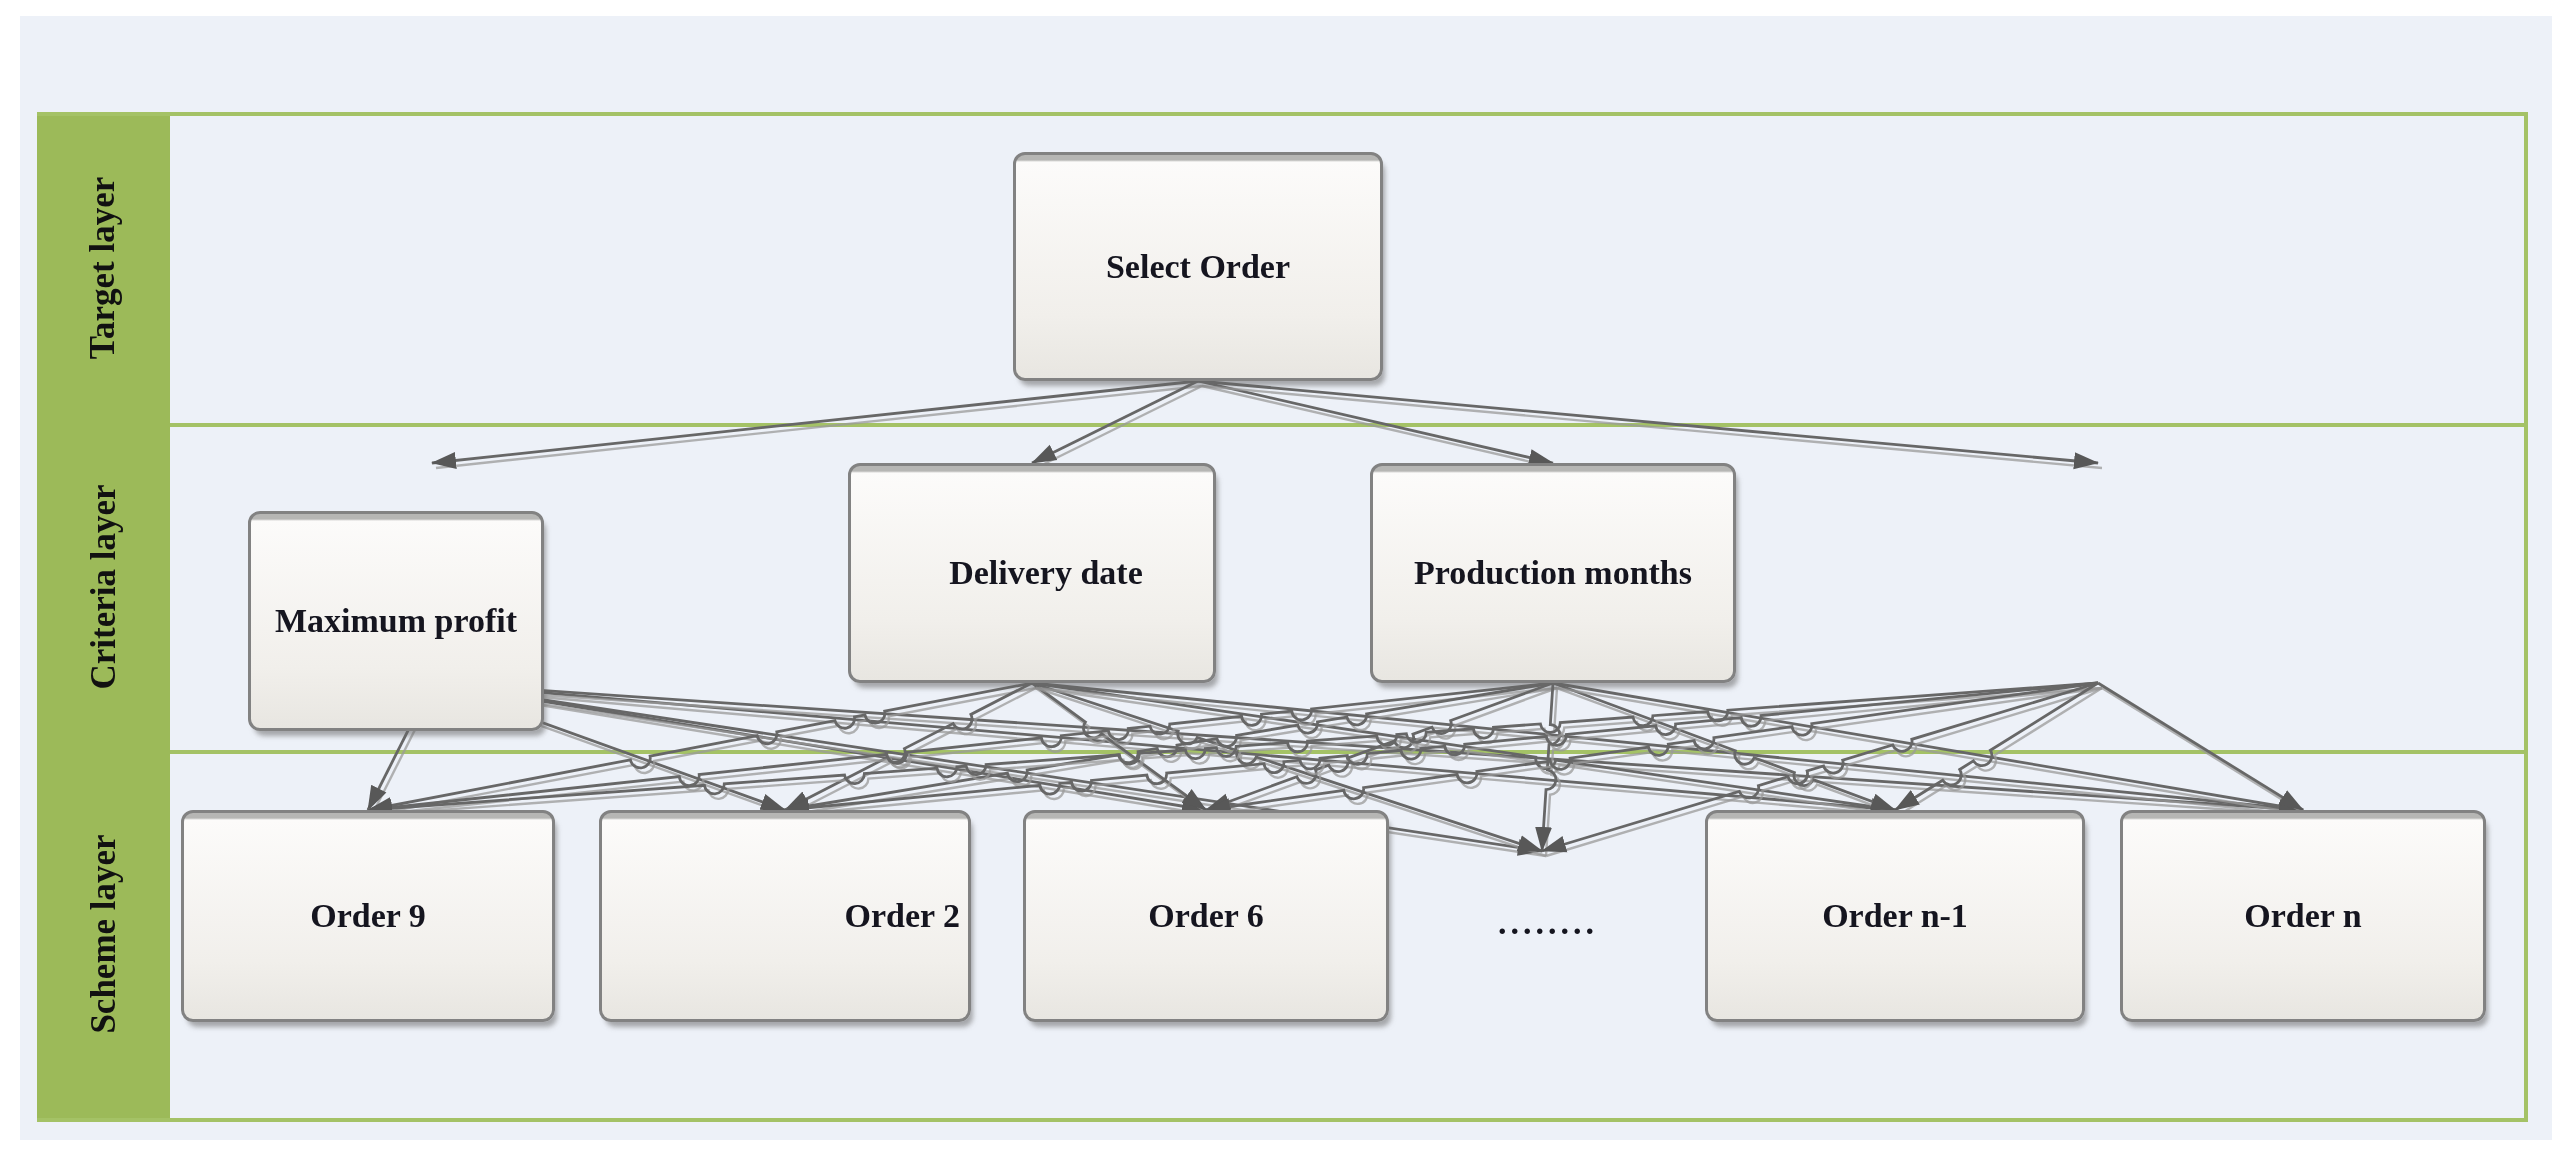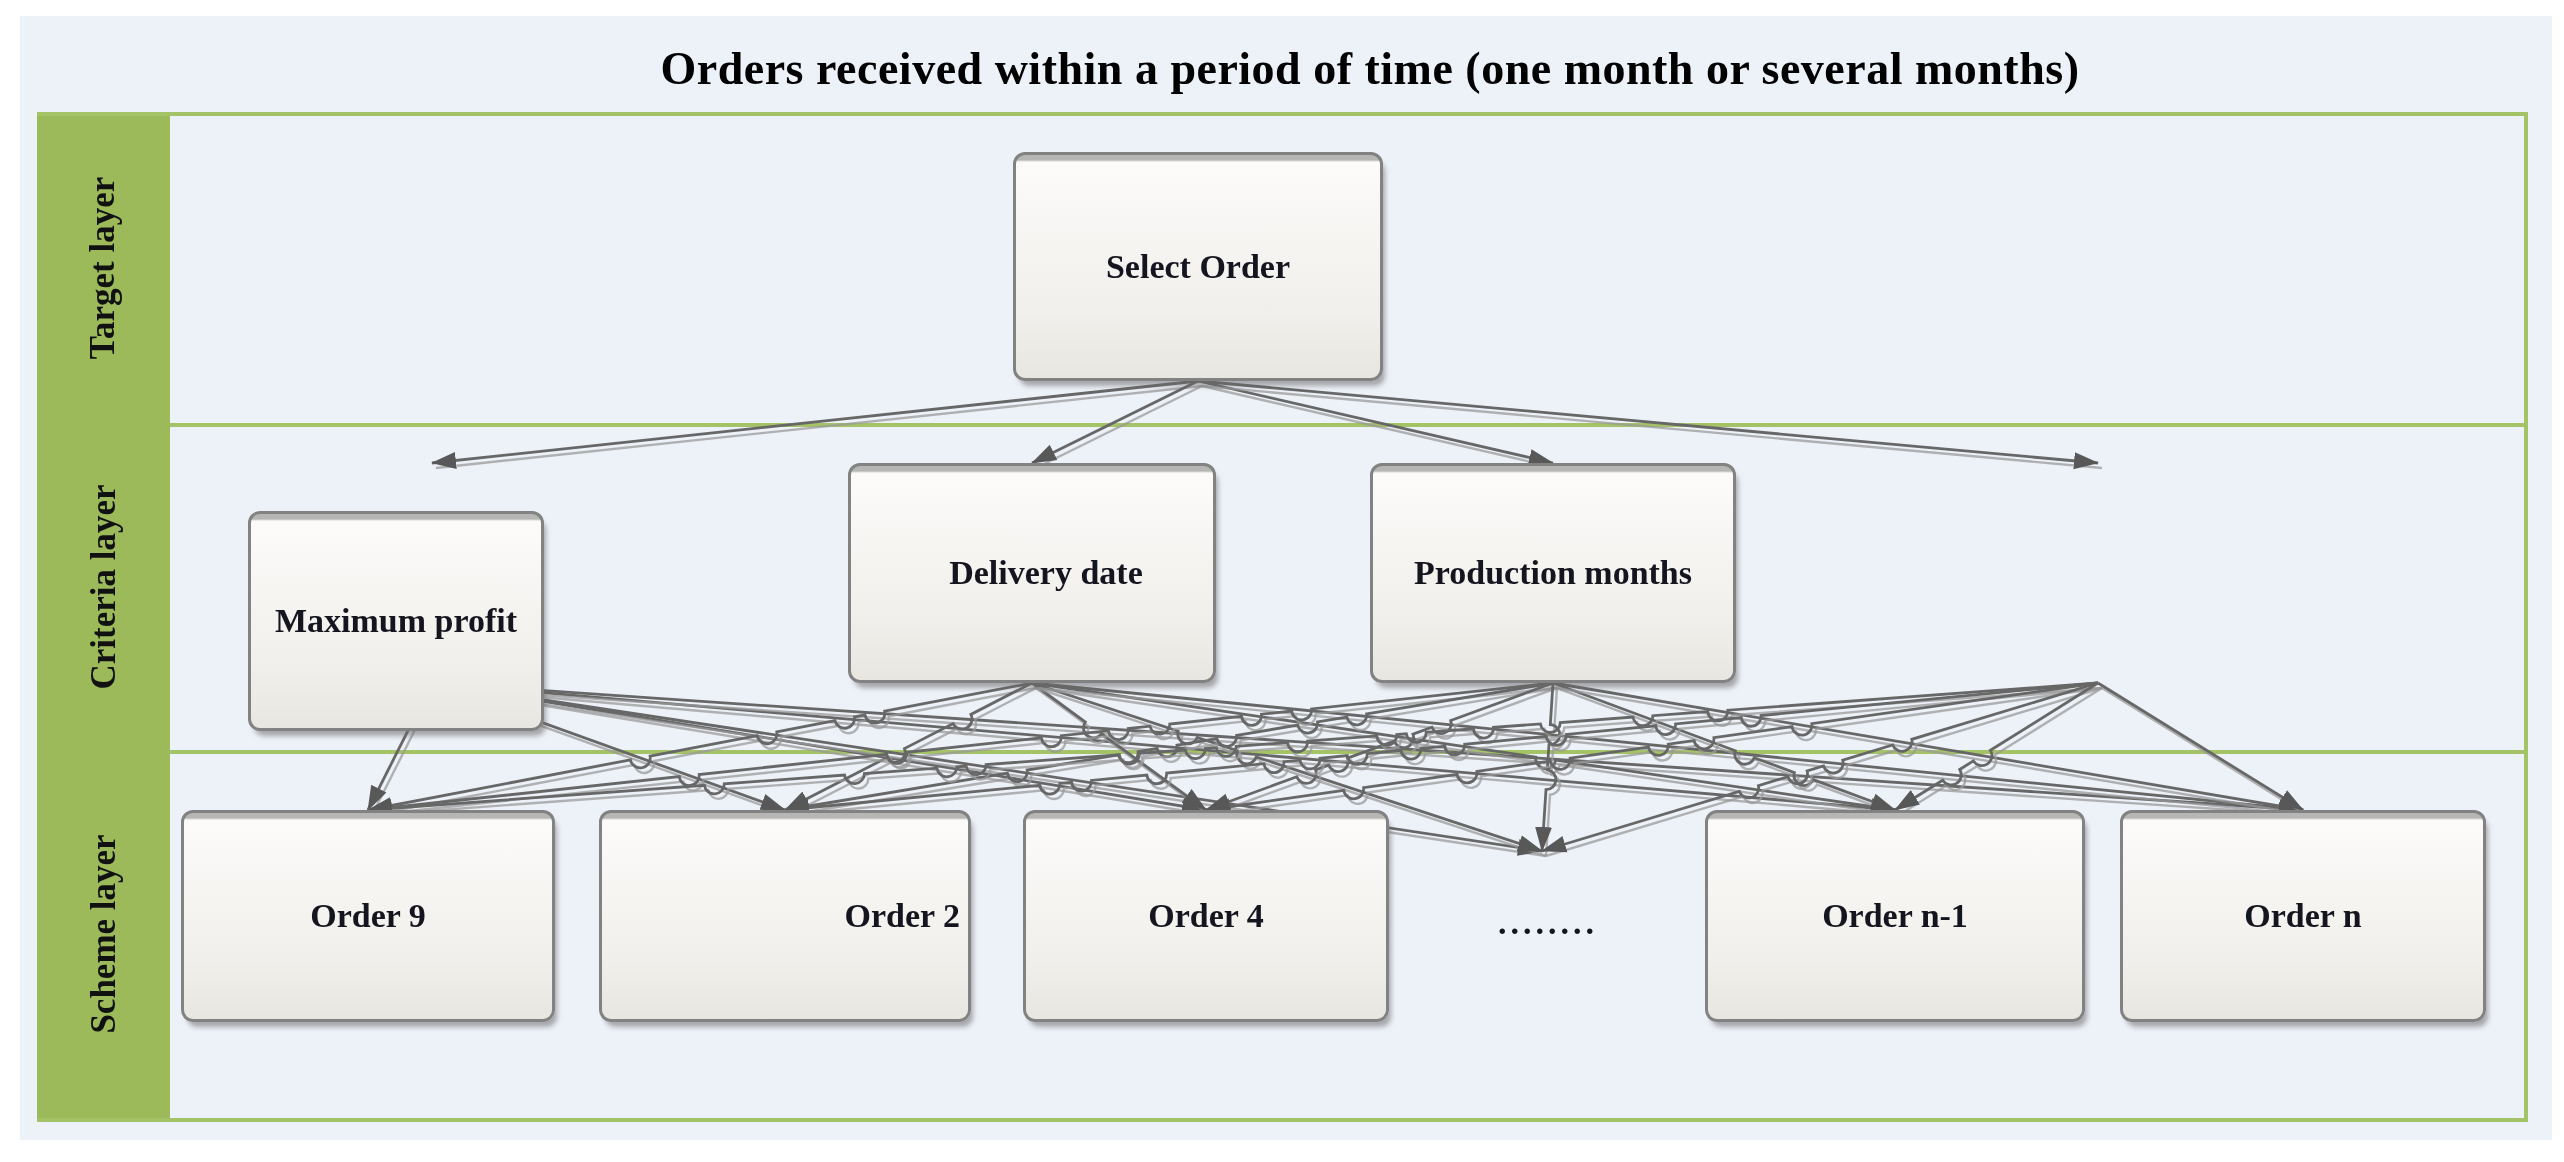--- a/index.html
+++ b/index.html
@@ -33,21 +33,20 @@
     font-weight:bold;font-size:34px;letter-spacing:4px;color:var(--text,#15151f);white-space:nowrap;
   }
 </style>
 </head>
 <body>
 
 <div class="page" style="--background: #ffffff; --panel: #edf1f8; --band: #9cba59; --frame-line: #a4c266; --box-border: #828282; --box-fill-top: #fcfbfa; --box-fill-bottom: #e8e6e1; --connector: #676767; --connector-shadow: #9a9a9a; --arrow: #585858; --text: #15151f; --title-text: #000000;">
 
   <div class="panel"></div>
 
-  <div class="title">Orders received within a period of time (one month or several months)</div>
 
   <div class="band"></div>
   <div class="frame-line" style="left:37px;top:112px;width:2491px;height:4px;"></div>
   <div class="frame-line" style="left:170px;top:423px;width:2358px;height:4px;"></div>
   <div class="frame-line" style="left:170px;top:750px;width:2358px;height:4px;"></div>
   <div class="frame-line" style="left:37px;top:1118px;width:2491px;height:4px;"></div>
   <div class="frame-line" style="left:2524px;top:112px;width:4px;height:1010px;"></div>
 
   <div class="layer-label" style="top: 112px; height: 311px;">
     <span>Target layer</span>
@@ -137,21 +136,21 @@
     <span>Production months</span>
   </div>
 
   <div class="node" style="left: 181px; top: 810px; width: 374px; height: 212px;">
     <span>Order 9</span>
   </div>
   <div class="node" style="left: 599px; top: 810px; width: 372px; height: 212px; justify-content: flex-end;">
     <span>Order 2</span>
   </div>
   <div class="node" style="left: 1023px; top: 810px; width: 366px; height: 212px;">
-    <span>Order 4</span>
+    <span>Order 6</span>
   </div>
   <div class="ellipsis" style="left: 1458px; top: 897px; width: 180px; height: 52px;">........</div>
   <div class="node" style="left: 1705px; top: 810px; width: 380px; height: 212px;">
     <span>Order n-1</span>
   </div>
   <div class="node" style="left: 2120px; top: 810px; width: 366px; height: 212px;">
     <span>Order n</span>
   </div>
 
 </div>

